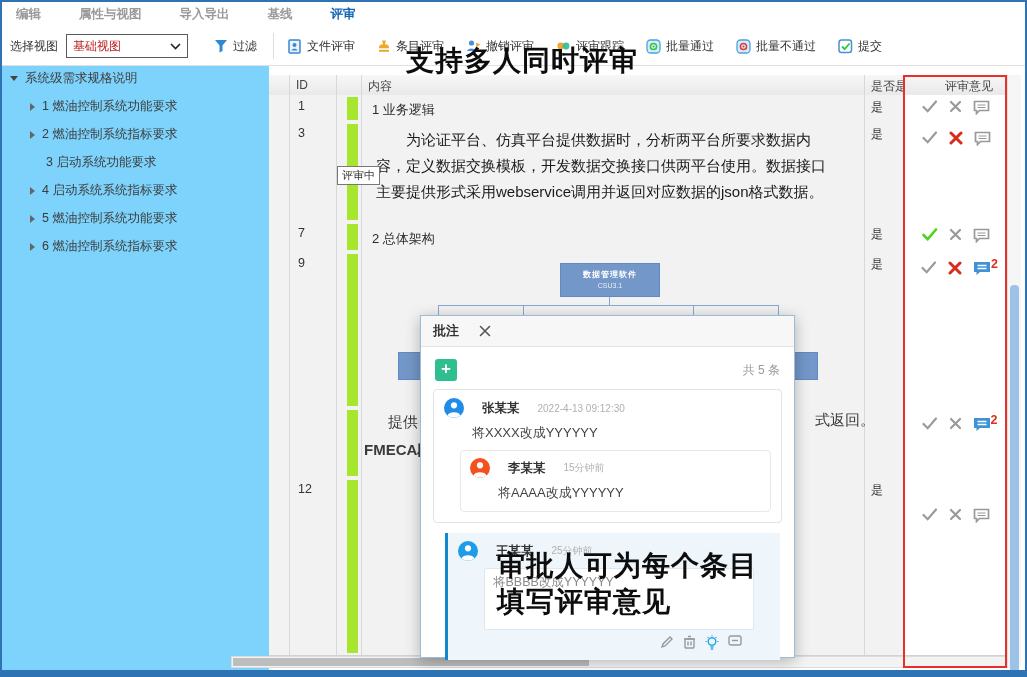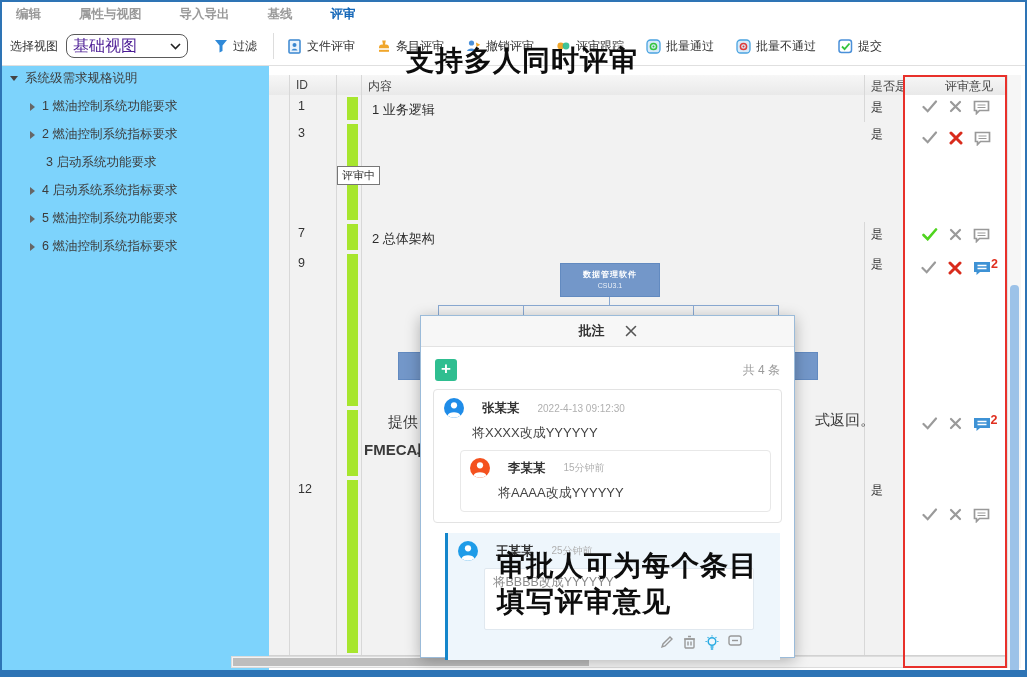--- a/index.html
+++ b/index.html
@@ -6,21 +6,21 @@
   .win{position:relative;width:1027px;height:677px;background:#fff;overflow:hidden;font-family:"Liberation Sans",sans-serif;}
   
   .frame{position:absolute;background:#2e74b5;z-index:30;}
   
   .menubar{position:absolute;left:2px;top:2px;right:2px;height:25px;display:flex;align-items:center;padding-left:14px;border-bottom:1px solid #e6e6e6;background:#fff;z-index:3;}
   .mtab{font-size:12.5px;color:#9a9a9a;font-weight:700;margin-right:38px;cursor:default;}
   .mtab.active{color:#1467b8;}
   
   .toolbar{position:absolute;left:2px;top:27px;right:2px;height:38px;display:flex;align-items:center;padding-left:8px;border-bottom:1px solid #e0e0e0;background:#fff;z-index:3;}
   .tlabel{font-size:12px;color:#333;margin-right:8px;}
-  .tselect{width:108px;height:22px;border:1.5px solid #5a5a5a;border-radius:8px;display:flex;align-items:center;justify-content:space-between;padding:0 6px;font-size:16px;color:#4c1d95;margin-right:26px;background:#fff;}
+  .tselect{width:108px;height:22px;border:1.5px solid #5a5a5a;border-radius:0;display:flex;align-items:center;justify-content:space-between;padding:0 6px;font-size:12px;color:#b91c1c;margin-right:26px;background:#fff;}
   .tbtn{display:flex;align-items:center;gap:5px;margin-right:22px;font-size:12px;color:#333;white-space:nowrap;}
   .tsep{width:1px;height:26px;background:#ddd;margin-right:14px;}
   
   .tree{position:absolute;left:2px;top:58px;width:220px;bottom:7px;background:#7dd3fc;z-index:2;padding-left:47px;}
   .treeline{position:absolute;left:229px;top:66px;width:1px;bottom:7px;background:#ddd;}
   .titem{position:absolute;display:flex;align-items:center;gap:7px;font-size:12.5px;color:#3c3c3c;white-space:nowrap;}
   .ar-d{width:0;height:0;border-left:4px solid transparent;border-right:4px solid transparent;border-top:5px solid #444;}
   .ar-r{width:0;height:0;border-top:4px solid transparent;border-bottom:4px solid transparent;border-left:5px solid #666;}
   .ar-none{width:9px;height:9px;}
   
@@ -46,21 +46,21 @@
   
   .redbox{position:absolute;left:903px;top:75px;width:104px;height:593px;border:2px solid #e8302a;box-sizing:border-box;z-index:6;pointer-events:none;}
   
   .tip{position:absolute;left:337px;top:166px;background:#fff;border:1px solid #777;font-size:11px;color:#333;padding:1px 4px;z-index:4;}
   
   .dbox{position:absolute;background:#7397c9;border:1px solid #628ac0;color:#fff;text-align:center;z-index:2;box-sizing:border-box;}
   .dline{position:absolute;background:#8aa9d2;z-index:2;}
   .frag{position:absolute;font-size:15px;color:#3a3a3a;z-index:2;white-space:nowrap;}
   
   .modal{position:absolute;left:420px;top:315px;width:375px;height:343px;background:#fff;border:1px solid #9bbbd9;box-shadow:0 3px 14px rgba(0,0,0,.28);z-index:10;box-sizing:border-box;}
-  .mhead{height:30px;background:#f7f7f7;border-bottom:1px solid #e3e3e3;display:flex;align-items:center;justify-content:center;padding:0 12px;gap:20px;}
+  .mhead{height:30px;background:#f7f7f7;border-bottom:1px solid #e3e3e3;display:flex;align-items:center;justify-content:flex-start;padding:0 12px;gap:20px;}
   .mtitle{font-size:13px;color:#333;font-weight:700;}
   .mbody{padding:8px 12px 0 12px;}
   .addrow{display:flex;align-items:center;justify-content:space-between;margin:4px 2px 2px 2px;}
   .plusbtn{width:22px;height:22px;background:#2fbe90;border-radius:3px;color:#fff;font-size:17px;line-height:20px;text-align:center;font-weight:700;}
   .countlbl{font-size:12px;color:#9a9a9a;}
   .card1{border:1px solid #e3e3e3;border-radius:4px;background:#fff;margin-top:8px;padding:8px 10px 10px 10px;}
   .chead{display:flex;align-items:center;gap:18px;}
   .cname{font-size:12.5px;color:#333;font-weight:700;}
   .ctime{font-size:10px;color:#b0b0b0;}
   .ctext{font-size:13px;color:#444;margin:6px 0 0 28px;}
@@ -263,20 +263,23 @@
           <div class="cbx-c">
             <span class="cbx"></span>
           </div>
         </div>
       <div class="cell c1">
           <div class="idtxt">3</div>
         </div>
       <div class="cell c2">
           <div class="greenbar"></div>
         </div>
+      <div class="cell c3">
+          <div class="para">为论证平台、仿真平台提供数据时，分析两平台所要求数据内容，定义数据交换模板，开发数据交换接口供两平台使用。数据接口主要提供形式采用webservice调用并返回对应数据的json格式数据。</div>
+        </div>
       <div class="cell c4">
           <div class="passtxt">是</div>
         </div>
       <div class="cell c5">
           <div class="revicons">
         <svg class="gray" width="16" height="13" viewBox="0 0 16 13">
               <path d="M1.5 7l4.2 4.2L14 1.5" fill="none" stroke="currentColor" stroke-width="2.2" stroke-linecap="round"></path>
             </svg>
         <svg class="red" width="14" height="14" viewBox="0 0 14 14">
               <path d="M2 2l10 10M12 2L2 12" stroke="currentColor" stroke-width="3" stroke-linecap="round"></path>
@@ -435,21 +438,21 @@
   <div class="modal">
     <div class="mhead">
       <span class="mtitle">批注</span>
       <svg width="12" height="12" viewBox="0 0 12 12">
           <path d="M1.5 1.5l9 9M10.5 1.5l-9 9" stroke="#555" stroke-width="1.6" stroke-linecap="round"></path>
         </svg>
     </div>
     <div class="mbody">
       <div class="addrow">
         <div class="plusbtn">+</div>
-        <span class="countlbl">共 4 条</span>
+        <span class="countlbl">共 5 条</span>
       </div>
 
       <div class="card1">
         <div class="chead">
           <svg width="20" height="20" viewBox="0 0 20 20" style="color:#1f8ce8;">
               <circle cx="10" cy="10" r="10" fill="currentColor"></circle>
               <circle cx="10" cy="7.3" r="3.1" fill="#fff"></circle>
               <path d="M3.6 17.4c1.2-4.2 11.6-4.2 12.8 0a10 10 0 01-12.8 0z" fill="#fff"></path>
             </svg>
           <span class="cname">张某某</span>

